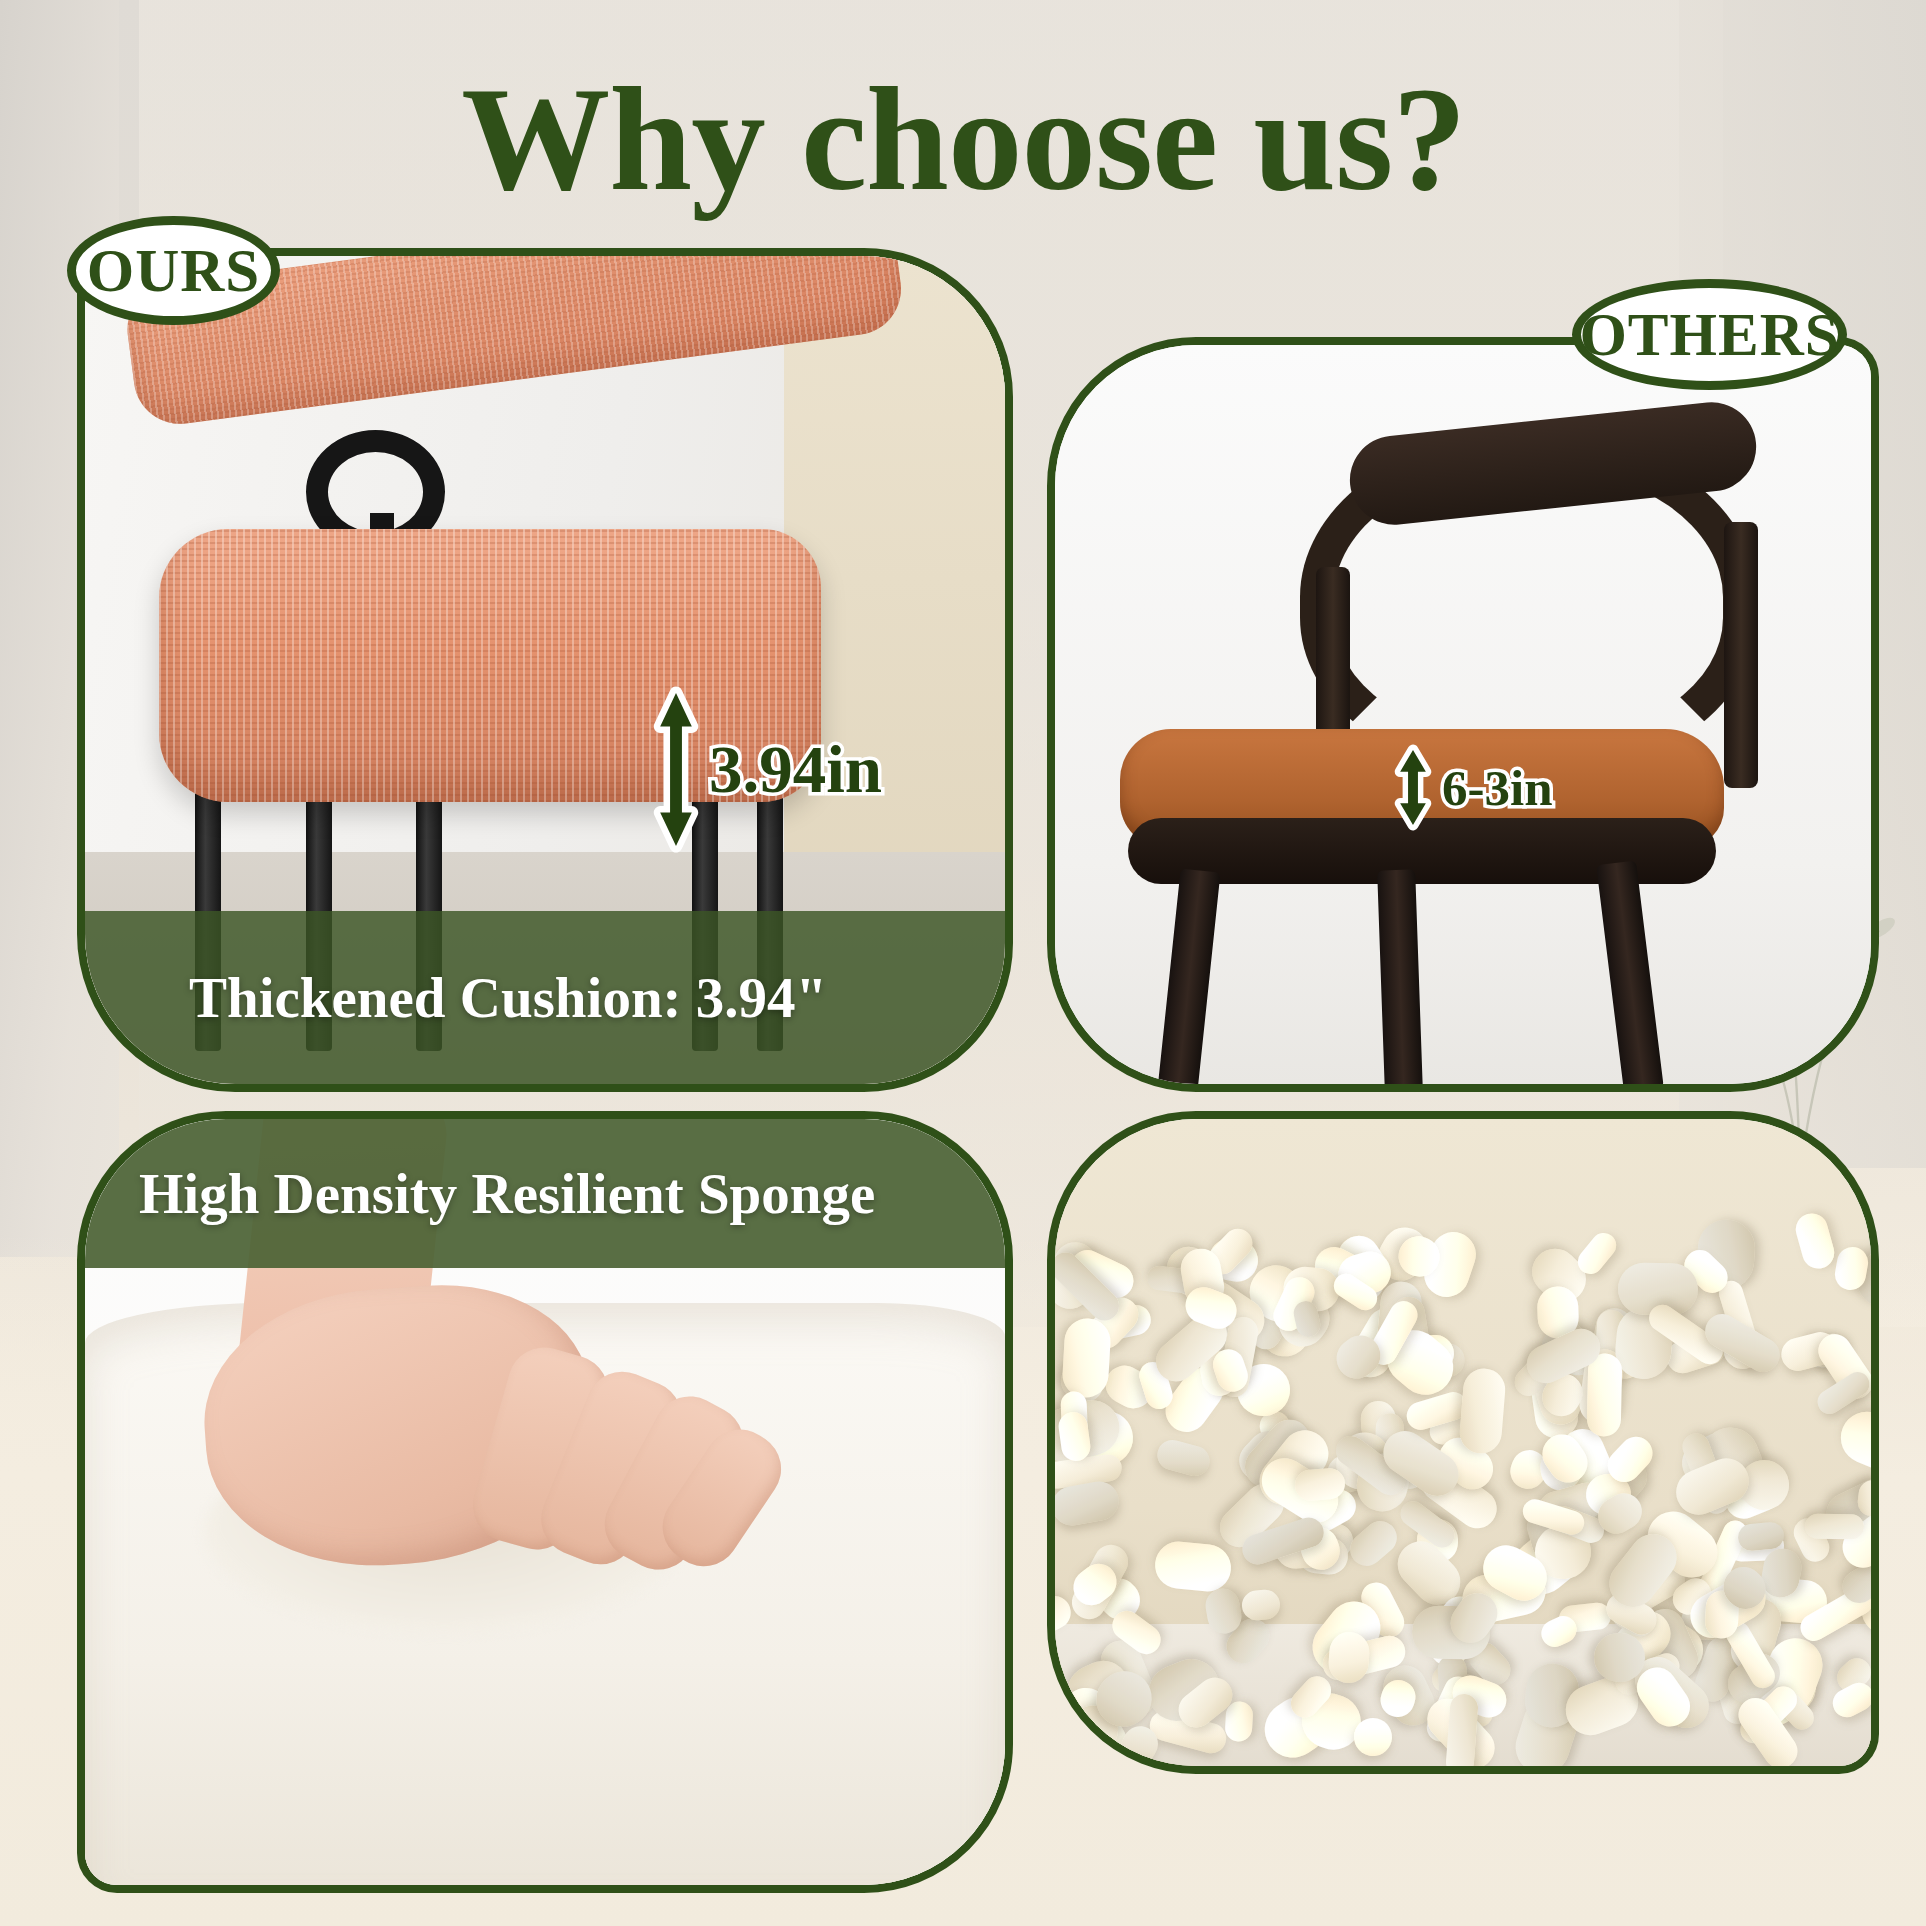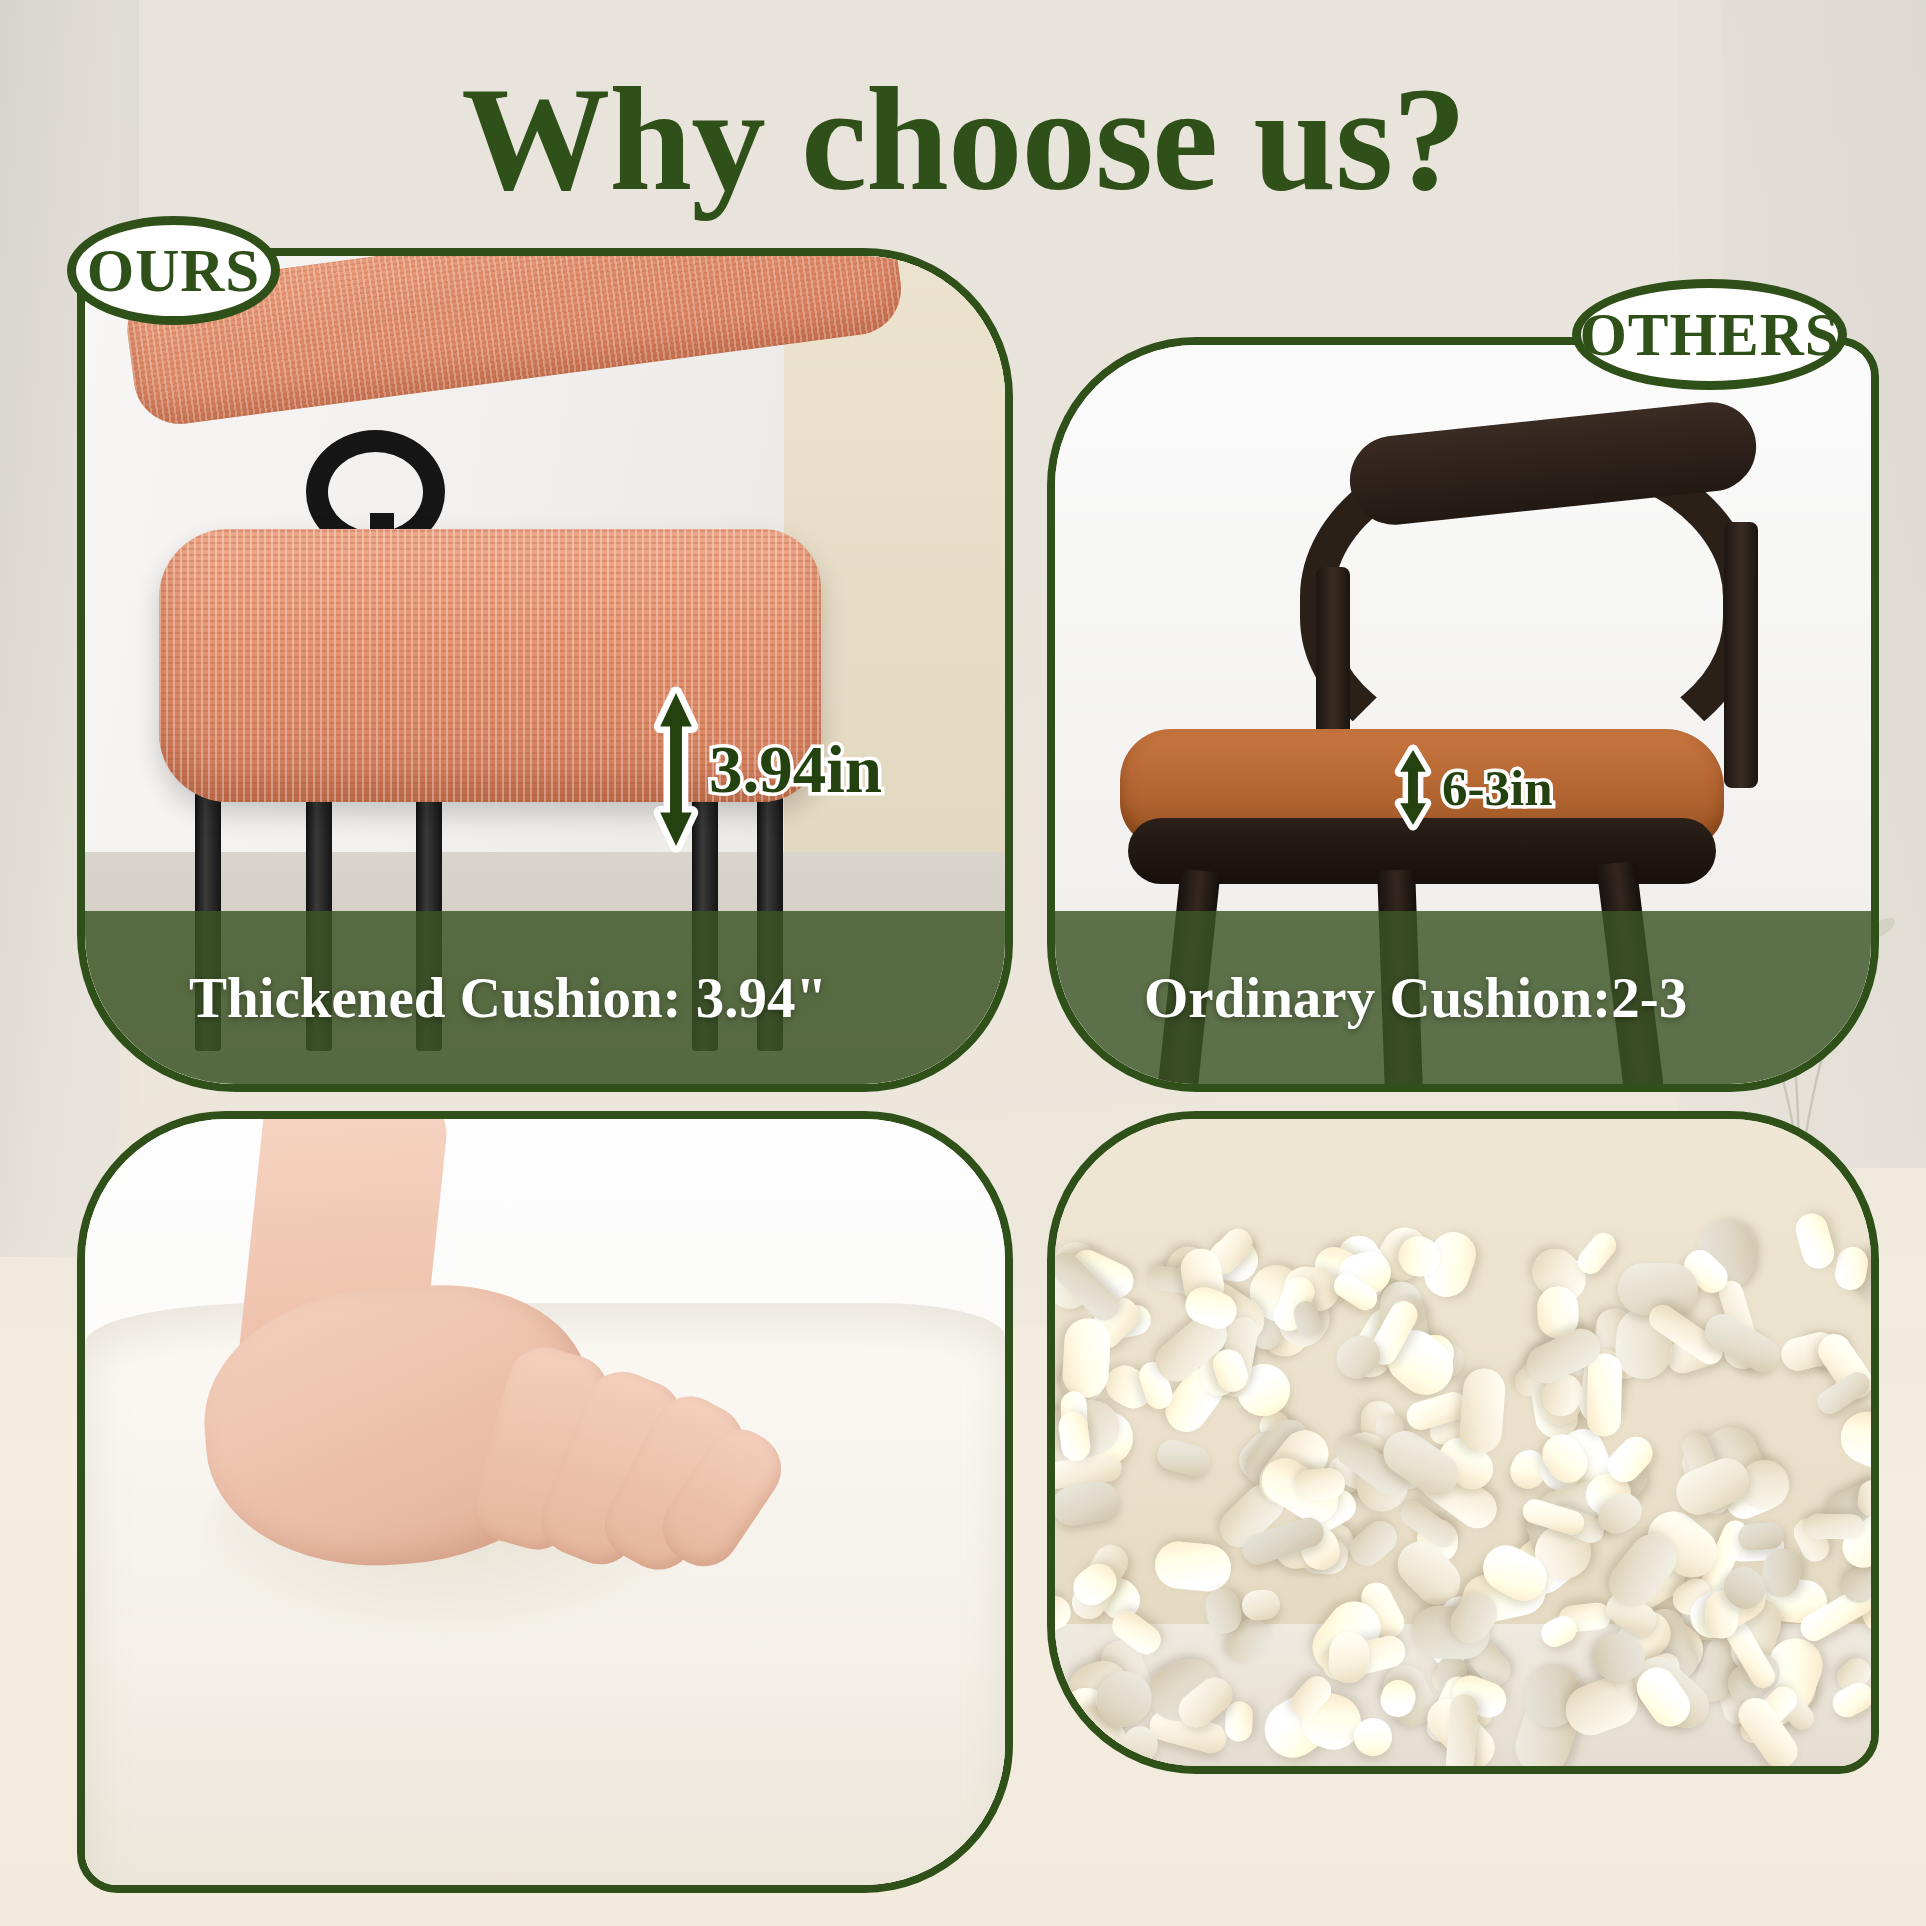--- a/index.html
+++ b/index.html
@@ -213,34 +213,34 @@
     <div class="o-backarc"></div>
     <div class="o-backtop"></div>
     <div class="o-post p1"></div>
       <div class="o-post p2"></div>
     <div class="o-seat"></div>
     <div class="o-apron"></div>
     <div class="o-leg a"></div>
       <div class="o-leg b"></div>
       <div class="o-leg c"></div>
   </div>
-  <div class="cap bottom right">Ordinary Cushion:2-3</div>
 </div>
 
 <div class="card" id="card-bl">
   <div class="photo ph-foam">
     <div class="foam-slab"></div>
     <div class="foam-dip"></div>
     <div class="wrist"></div>
     <div class="palm"></div>
     <div class="finger f1"></div>
       <div class="finger f2"></div>
     <div class="finger f3"></div>
       <div class="finger f4"></div>
   </div>
+  <div class="cap top">High Density Resilient Sponge</div>
 </div>
 
 <div class="card" id="card-br">
   <div class="photo ph-chunks">
     <div class="snowbase"></div>
     <div id="chunkfield">
         <div class="chunk" style="width: 79px; height: 41px; left: 4.21477%; top: 83.2717%; transform: rotate(67.8177deg); filter: brightness(0.948505);"></div>
         <div class="chunk" style="width: 60px; height: 44px; left: 76.7051%; top: 49.2057%; transform: rotate(330.629deg); filter: brightness(0.949224);"></div>
         <div class="chunk" style="width: 48px; height: 34px; left: 20.689%; top: 78.1198%; transform: rotate(129.978deg); filter: brightness(0.921295);"></div>
         <div class="chunk" style="width: 70px; height: 57px; left: 77.9968%; top: 16.5495%; transform: rotate(273.734deg); filter: brightness(0.91567);"></div>

